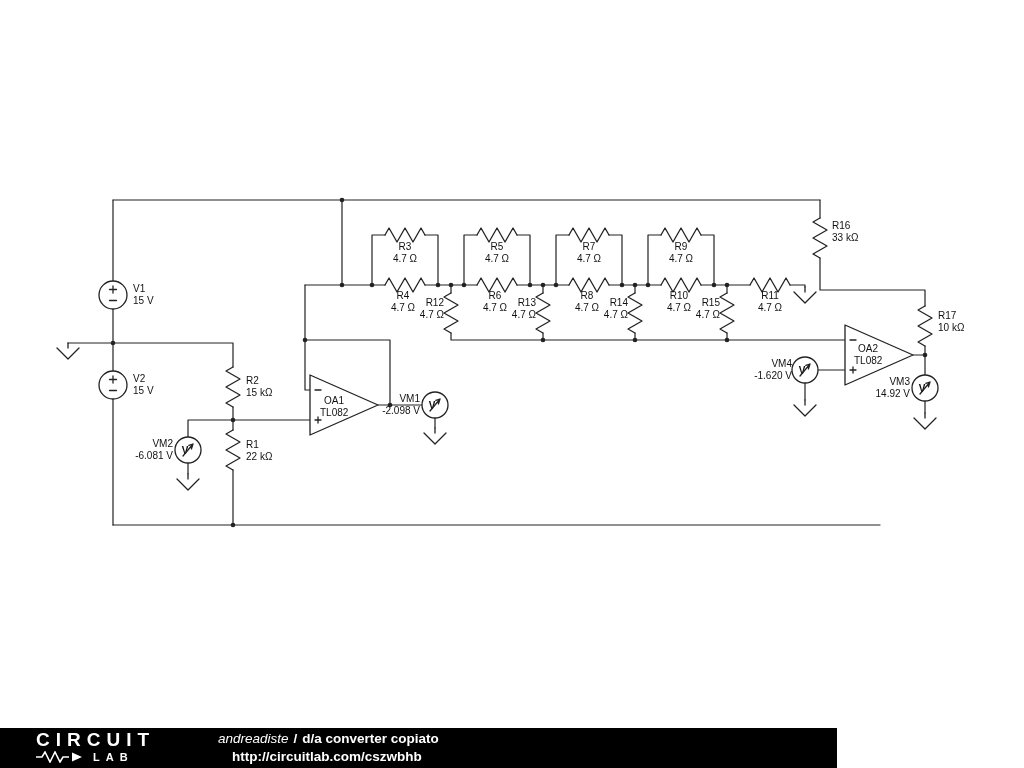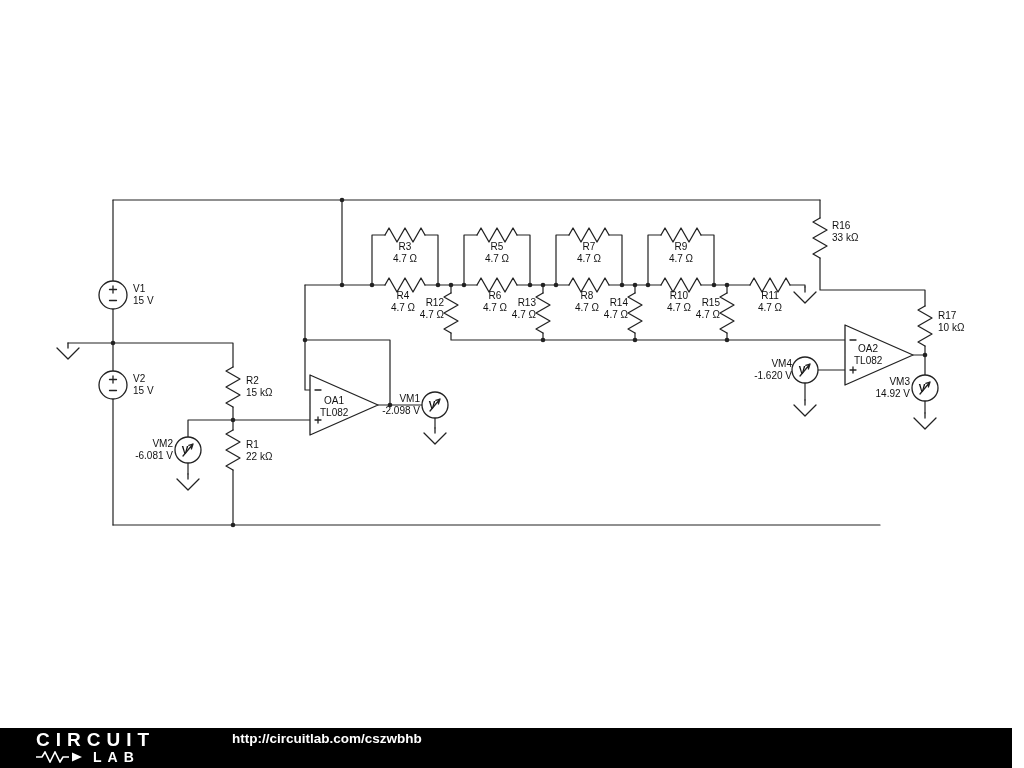--- a/index.html
+++ b/index.html
@@ -9,24 +9,24 @@
   .wire{stroke:#222;stroke-width:1.2;fill:none;stroke-linecap:round;stroke-linejoin:round;}
   .comp{stroke:#222;stroke-width:1.3;fill:none;stroke-linecap:round;stroke-linejoin:round;}
   .body-white{fill:#fff;}
   .opamp-body{fill:#fff;stroke:#222;stroke-width:1.3;stroke-linejoin:round;}
   .dot{fill:#222;stroke:none;}
   .lbl{font-family:"Liberation Sans",sans-serif;font-size:10px;fill:#111;stroke:none;}
   .end{text-anchor:end;}
   .mid{text-anchor:middle;}
   .meterV{font-family:"Liberation Sans",sans-serif;font-size:10px;font-weight:bold;fill:#111;
           stroke:none;text-anchor:middle;}
-  .footer{position:absolute;left:0;bottom:0;width:1012px;height:40px;background:#000;color:#fff;}
+  .footer{position:absolute;left:0;bottom:0;width:837px;height:40px;background:#000;color:#fff;}
   .logo{position:absolute;left:36px;top:2px;}
   .logo-top{font-size:19px;font-weight:bold;letter-spacing:6px;line-height:19px;}
-  .logo-bottom{display:flex;align-items:center;gap:5px;font-size:14px;font-weight:bold;
+  .logo-bottom{display:flex;align-items:center;gap:5px;font-size:11px;font-weight:bold;
                letter-spacing:6px;line-height:16px;}
   .meta{position:absolute;left:218px;top:2px;font-size:13.5px;line-height:18px;}
   .meta .author{font-style:italic;}
   .meta .sep{margin:0 5px;font-weight:bold;}
   .meta .title{font-weight:bold;}
   .meta .url{font-weight:bold;display:block;margin-left:14px;}
 </style>
 </head>
 <body>
 
@@ -246,17 +246,20 @@
     <div class="logo-top">CIRCUIT</div>
     <div class="logo-bottom">
       <svg width="52" height="12" viewBox="0 0 52 12">
         <path d="M0,6 h6 l3,-5 5,10 5,-10 5,10 3,-5 h6" stroke="#fff" stroke-width="1.6" fill="none"></path>
         <path d="M36,1.5 L46,6 L36,10.5 Z" fill="#fff"></path>
       </svg>
       <span>LAB</span>
     </div>
   </div>
   <div class="meta">
+    <div>
+      <span class="author">andreadiste</span><span class="sep">/</span><span class="title">d/a converter copiato</span>
+    </div>
     <span class="url">http://circuitlab.com/cszwbhb</span>
   </div>
 </div>
 
 </div>
 
 </body></html>

